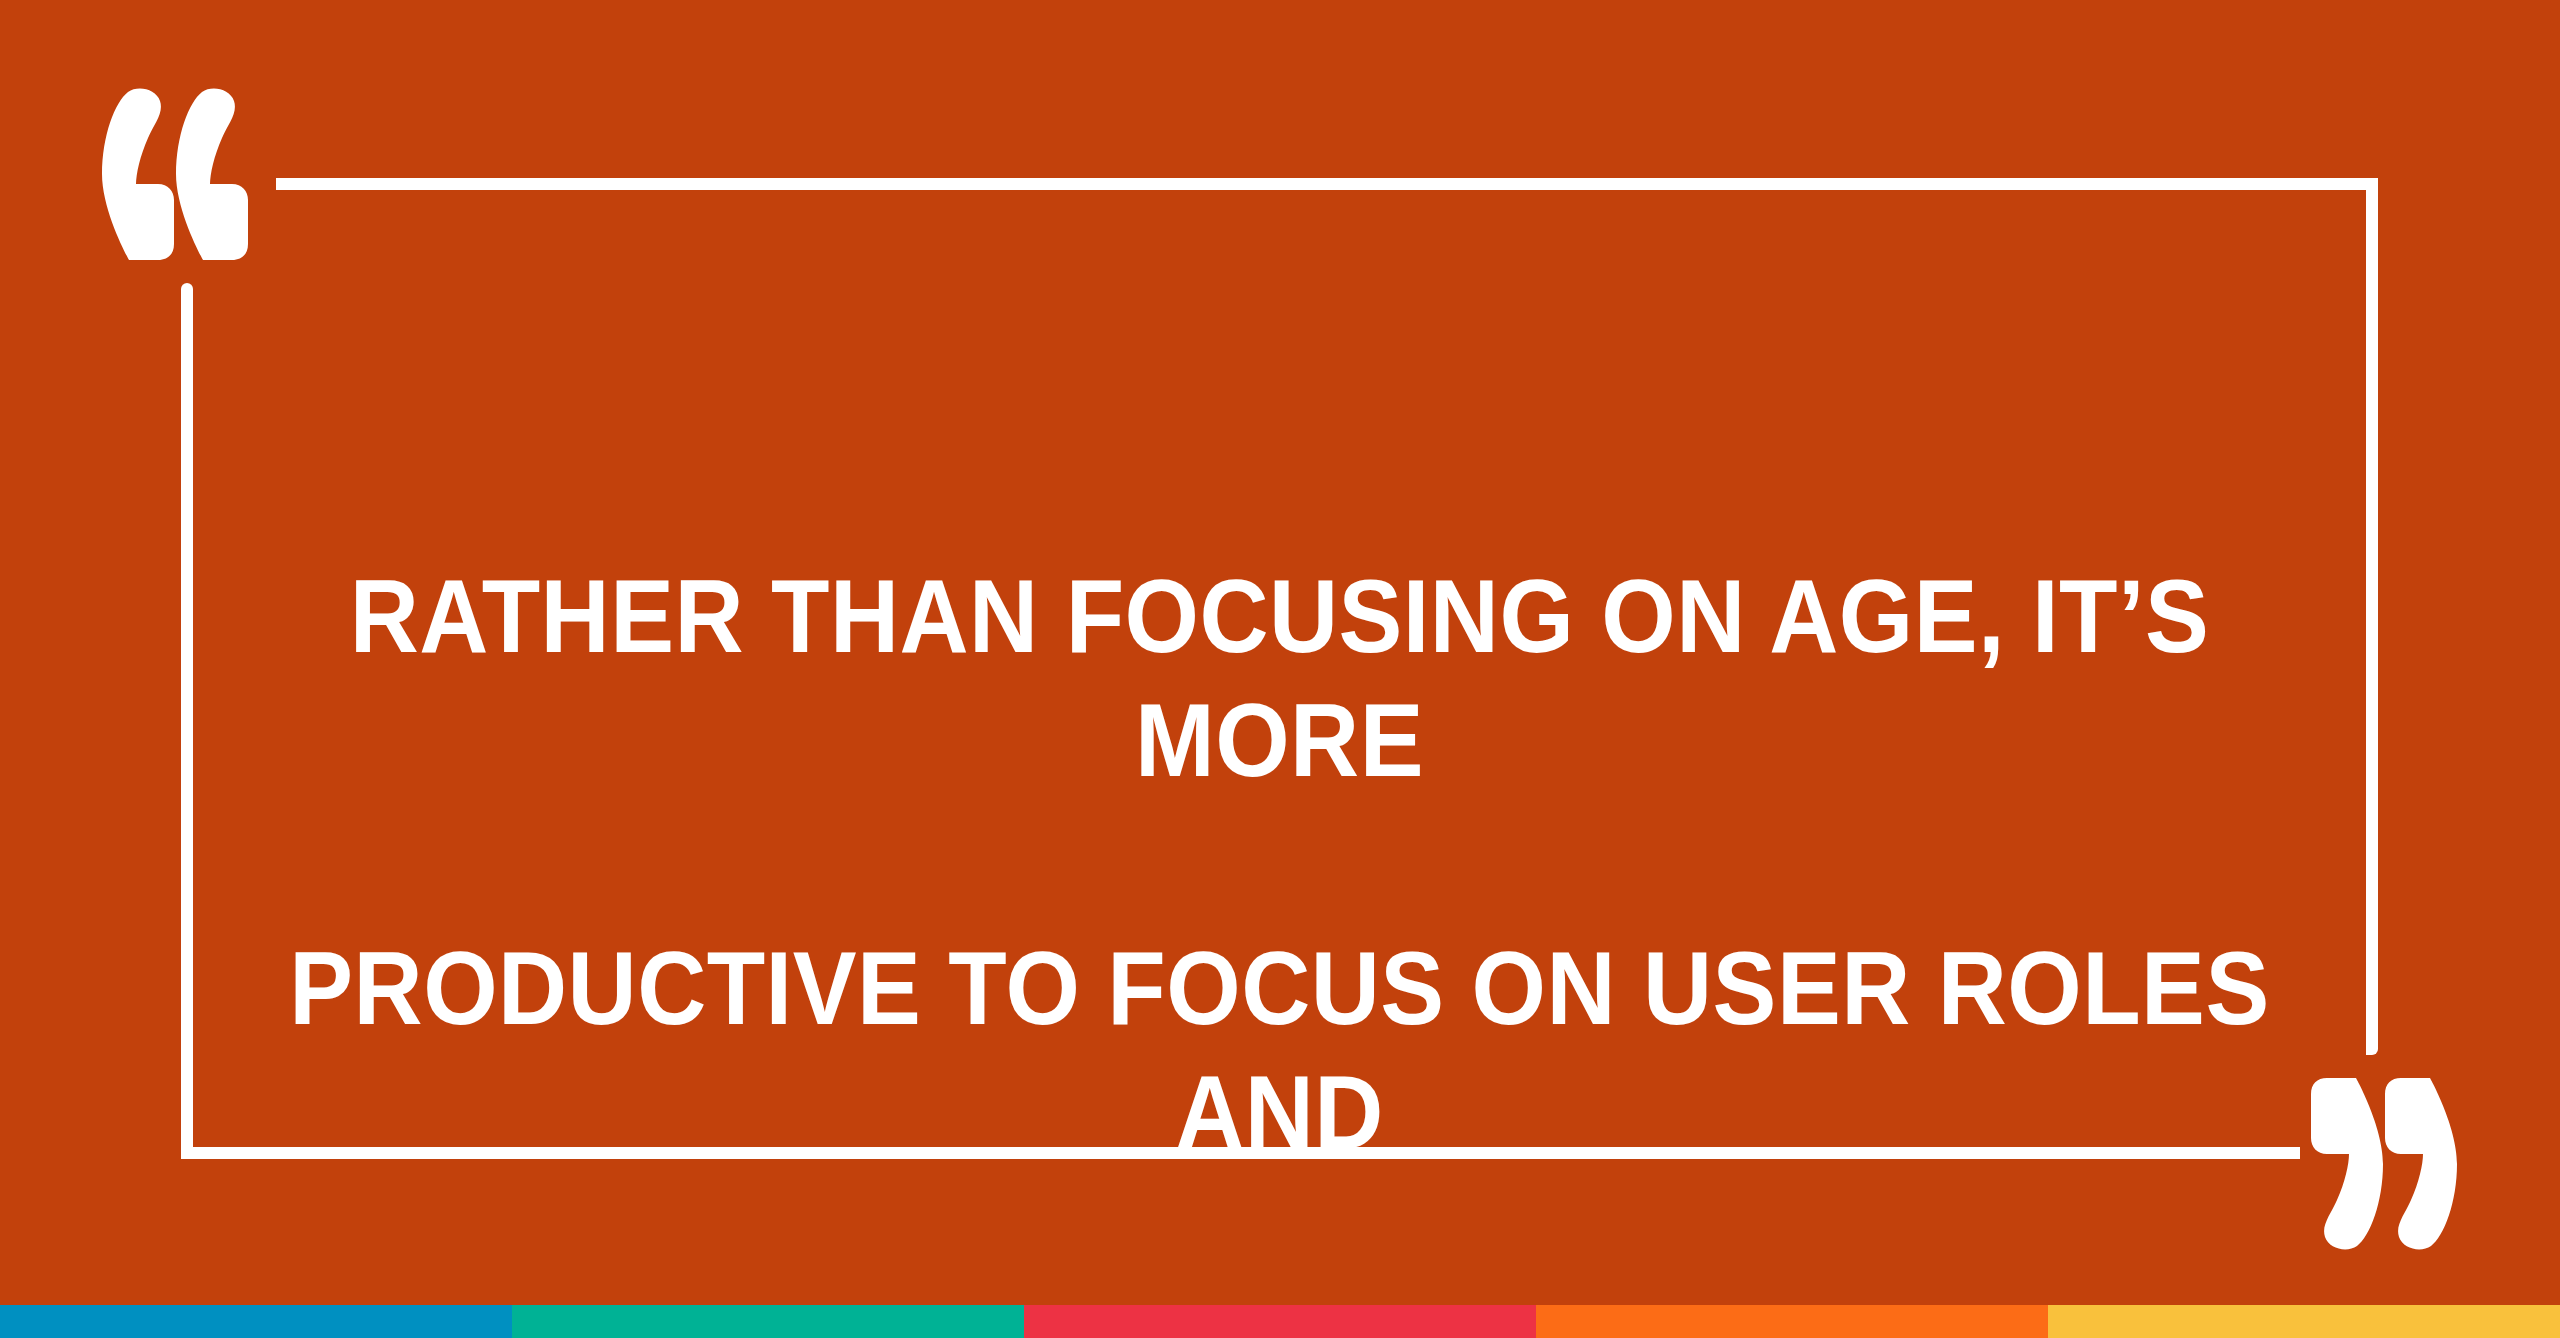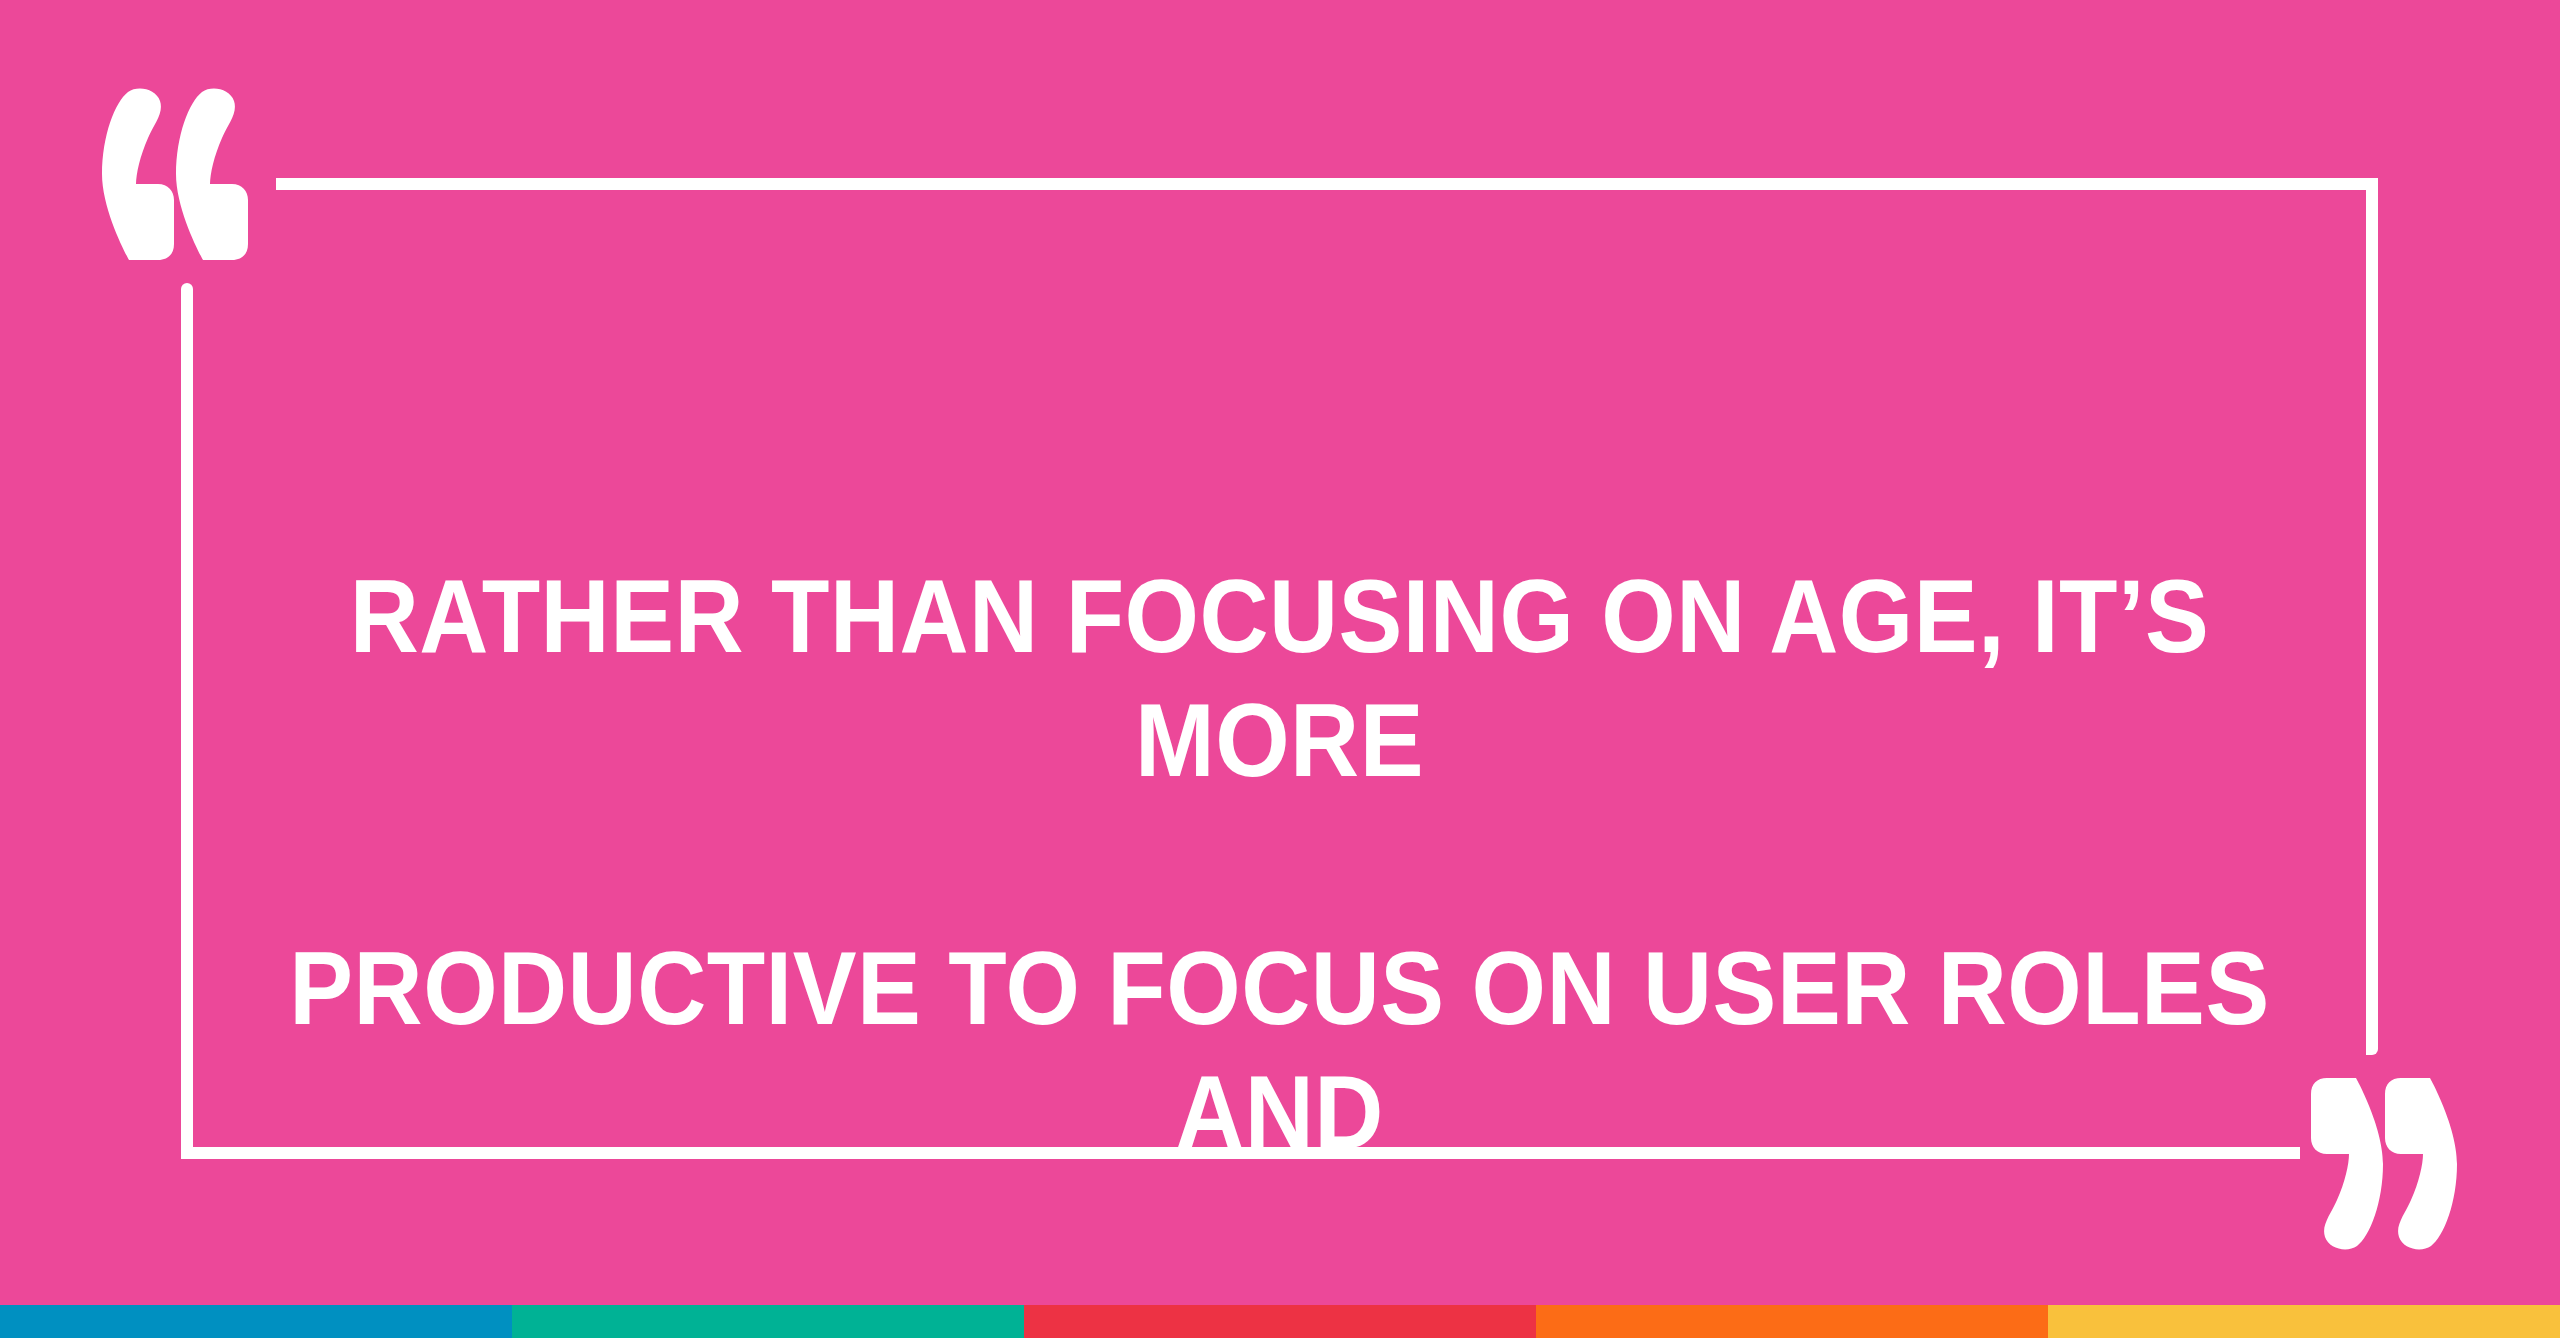--- a/index.html
+++ b/index.html
@@ -118,21 +118,21 @@
     display: flex;
   }
   #color-bar .swatch {
     height: 100%;
     flex: 1 1 0;
   }
 </style>
 </head>
 <body>
 
-<div id="slide" style="background: #ec4899;">
+<div id="slide" style="background: #c2410c;">
 
   <div class="frame-line" id="frame-top"></div>
   <div class="frame-line" id="frame-right"></div>
   <div class="frame-line" id="frame-left"></div>
   <div class="frame-line" id="frame-bottom"></div>
   <div class="frame-line" id="frame-corner-bl"></div>
 
   <svg class="quote-mark" id="quote-open" viewBox="0 0 150 172" aria-hidden="true">
     <path fill="#ffffff" d="M31 172 C31 172 4 124 4 86 C4 48 17 14 30 4 C40 -3 58 1 62 13 C66 25 56 36 50 50 C42 68 38 86 38 96 L60 96 C70 96 76 103 76 112 L76 156 C76 166 70 172 60 172 Z"></path>
     <path fill="#ffffff" d="M105 172 C105 172 78 124 78 86 C78 48 91 14 104 4 C114 -3 132 1 136 13 C140 25 130 36 124 50 C116 68 112 86 112 96 L134 96 C144 96 150 103 150 112 L150 156 C150 166 144 172 134 172 Z"></path>

